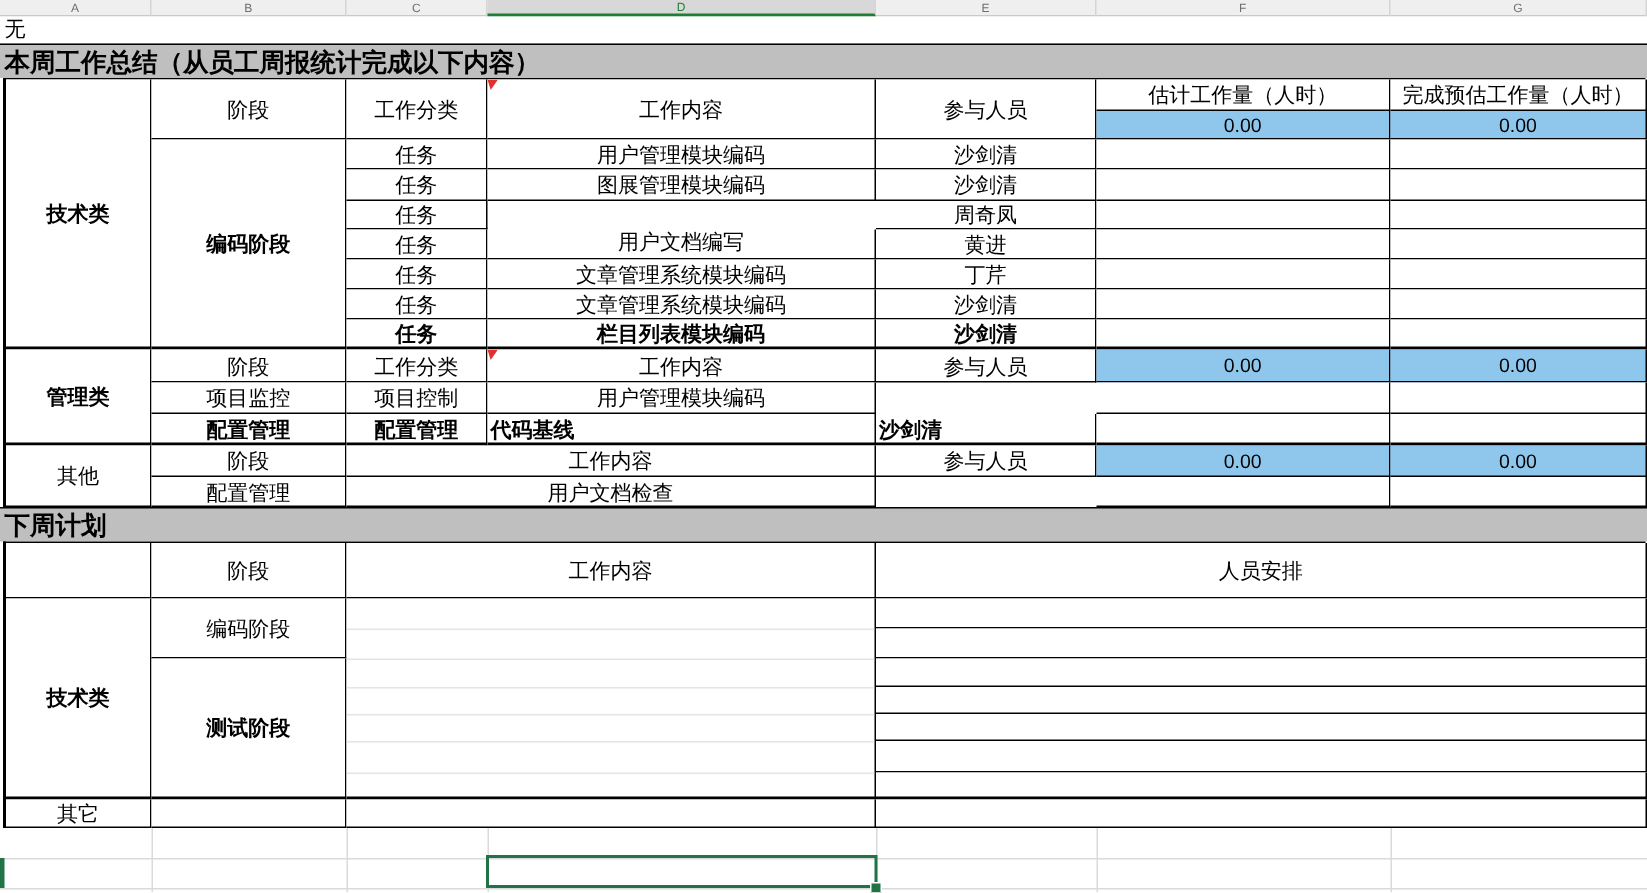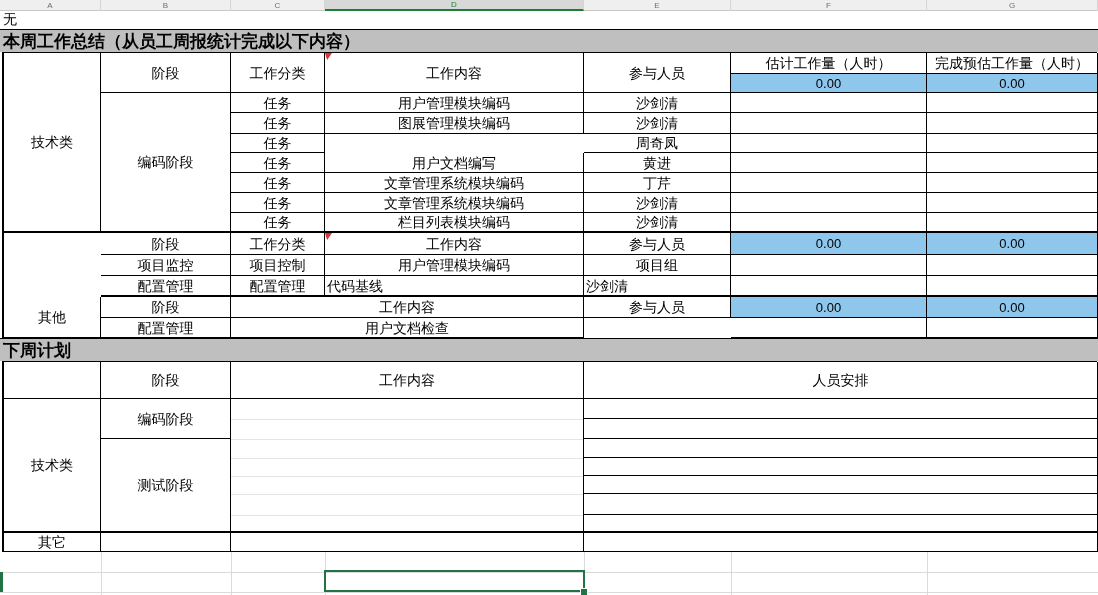--- a/index.html
+++ b/index.html
@@ -14,21 +14,21 @@
   #a1row{position:absolute;left:0;top:11px;width:1098px;height:18px;background:#fff;display:flex;align-items:center;font-size:14px;padding-left:3px;box-sizing:border-box;}
   
   .titlebar{position:absolute;left:0;width:1098px;height:23px;background:#BFBFBF;border-top:1px solid #000;
             box-sizing:border-box;display:flex;align-items:center;font-weight:bold;font-size:17px;padding-left:3px;}
   
   .tbl{position:absolute;left:2px;width:1095px;background:#fff;border-top:1px solid #000;border-left:2px solid #000;box-sizing:border-box;}
   .cell{position:absolute;box-sizing:border-box;border-right:1px solid #000;border-bottom:1px solid #000;
         display:flex;align-items:center;justify-content:center;font-size:14px;overflow:hidden;white-space:nowrap;background:#fff;line-height:1;}
   .cell.left{justify-content:flex-start;padding-left:2px;}
   .cell.blue{background:#8EC6EC;font-size:13px;}
-  .cell.bb2{border-bottom-width:2px;}
+  .cell.bb2{border-bottom-width:2px;font-weight:bold;}
   .cell.hdr{font-size:14px;}
   
   .faintline{position:absolute;left:0;width:100%;height:1px;background:#E4E4E4;}
   
   .redtri{position:absolute;left:0;top:0;width:7px;height:7px;background:#E03030;
           clip-path:polygon(0 0,100% 0,30% 100%);}
   
   .vline{position:absolute;width:1px;background:#DADADA;}
   .hline{position:absolute;height:1px;background:#DADADA;}
   
@@ -84,21 +84,21 @@
     <div class="cell" style="left:580px;top:60px;width:147px;height:21px;">沙剑清</div>
     <div class="cell" style="left:727px;top:60px;width:196px;height:21px;"></div>
     <div class="cell" style="left:923px;top:60px;width:171px;height:21px;"></div>
 
     <div class="cell" style="left:227px;top:81px;width:94px;height:19px;">任务</div>
     <div class="cell" style="left:580px;top:81px;width:147px;height:19px;">周奇凤</div>
     <div class="cell" style="left:727px;top:81px;width:196px;height:19px;"></div>
     <div class="cell" style="left:923px;top:81px;width:171px;height:19px;"></div>
 
     <div class="cell" style="left:227px;top:100px;width:94px;height:20px;">任务</div>
-    <div class="cell" style="left:321px;top:100px;width:259px;height:20px;">用户文档编写</div>
+    <div class="cell" style="left:321px;top:100px;width:259px;height:20px;font-family:Liberation Mono, monospace;">用户文档编写</div>
     <div class="cell" style="left:580px;top:100px;width:147px;height:20px;">黄进</div>
     <div class="cell" style="left:727px;top:100px;width:196px;height:20px;"></div>
     <div class="cell" style="left:923px;top:100px;width:171px;height:20px;"></div>
 
     <div class="cell" style="left:227px;top:120px;width:94px;height:20px;">任务</div>
     <div class="cell" style="left:321px;top:120px;width:259px;height:20px;">文章管理系统模块编码</div>
     <div class="cell" style="left:580px;top:120px;width:147px;height:20px;">丁芹</div>
     <div class="cell" style="left:727px;top:120px;width:196px;height:20px;"></div>
     <div class="cell" style="left:923px;top:120px;width:171px;height:20px;"></div>
 
@@ -107,34 +107,34 @@
     <div class="cell" style="left:580px;top:140px;width:147px;height:20px;">沙剑清</div>
     <div class="cell" style="left:727px;top:140px;width:196px;height:20px;"></div>
     <div class="cell" style="left:923px;top:140px;width:171px;height:20px;"></div>
 
     <div class="cell bb2" style="left:227px;top:160px;width:94px;height:20px;">任务</div>
     <div class="cell bb2" style="left:321px;top:160px;width:259px;height:20px;">栏目列表模块编码</div>
     <div class="cell bb2" style="left:580px;top:160px;width:147px;height:20px;">沙剑清</div>
     <div class="cell bb2" style="left:727px;top:160px;width:196px;height:20px;"></div>
     <div class="cell bb2" style="left:923px;top:160px;width:171px;height:20px;"></div>
 
+    <div class="cell bb2" style="left:0;top:180px;width:97px;height:64px;">管理类</div>
     <div class="cell hdr" style="left:97px;top:180px;width:130px;height:22px;">阶段</div>
     <div class="cell hdr" style="left:227px;top:180px;width:94px;height:22px;">工作分类</div>
     <div class="cell hdr" style="left:321px;top:180px;width:259px;height:22px;">
       <span class="redtri"></span>
       <span>工作内容</span>
     </div>
     <div class="cell hdr" style="left:580px;top:180px;width:147px;height:22px;">参与人员</div>
     <div class="cell blue" style="left:727px;top:180px;width:196px;height:22px;">0.00</div>
     <div class="cell blue" style="left:923px;top:180px;width:171px;height:22px;">0.00</div>
 
     <div class="cell" style="left:97px;top:202px;width:130px;height:21px;">项目监控</div>
     <div class="cell" style="left:227px;top:202px;width:94px;height:21px;">项目控制</div>
     <div class="cell" style="left:321px;top:202px;width:259px;height:21px;">用户管理模块编码</div>
-    <div class="cell" style="left:580px;top:202px;width:147px;height:21px;">项目组</div>
     <div class="cell" style="left:727px;top:202px;width:196px;height:21px;"></div>
     <div class="cell" style="left:923px;top:202px;width:171px;height:21px;"></div>
 
     <div class="cell bb2" style="left:97px;top:223px;width:130px;height:21px;">配置管理</div>
     <div class="cell bb2" style="left:227px;top:223px;width:94px;height:21px;">配置管理</div>
     <div class="cell bb2 left" style="left:321px;top:223px;width:259px;height:21px;">代码基线</div>
     <div class="cell bb2 left" style="left:580px;top:223px;width:147px;height:21px;">沙剑清</div>
     <div class="cell bb2" style="left:727px;top:223px;width:196px;height:21px;"></div>
     <div class="cell bb2" style="left:923px;top:223px;width:171px;height:21px;"></div>
 

